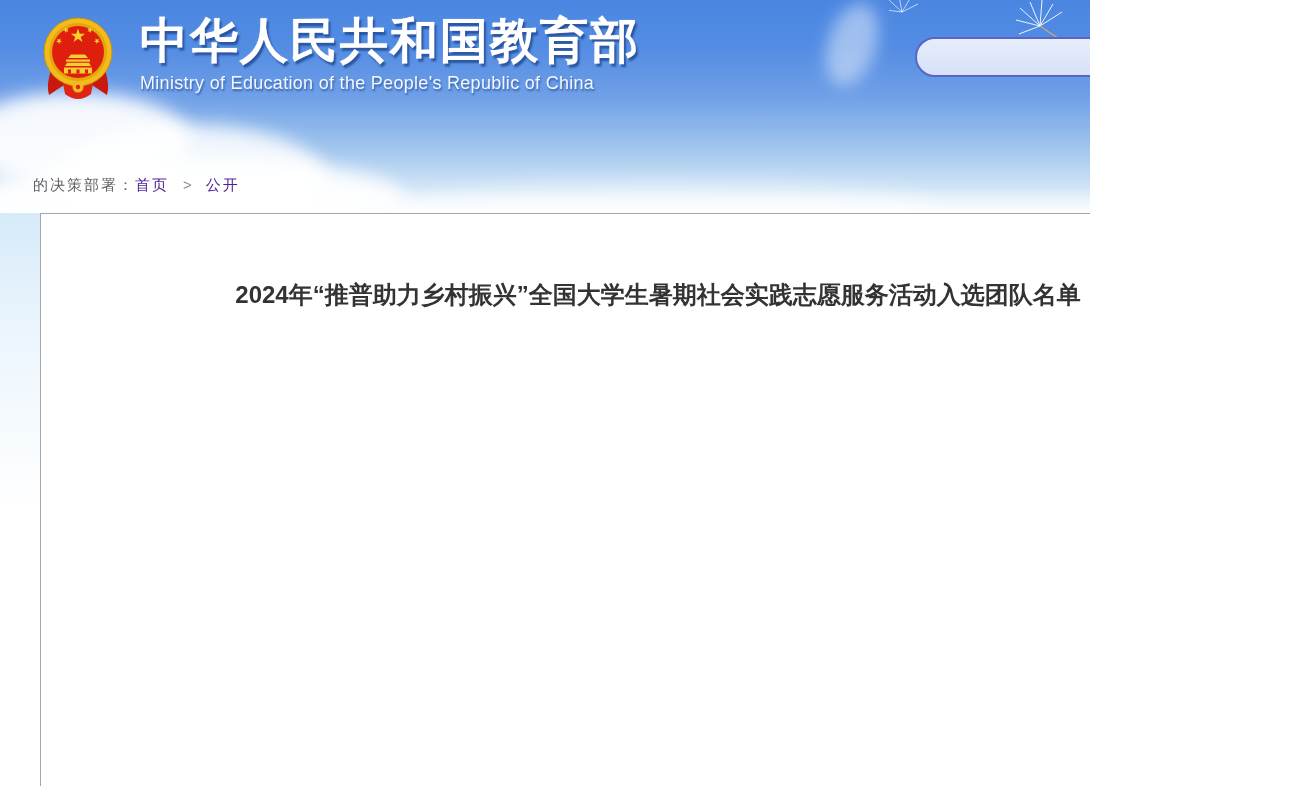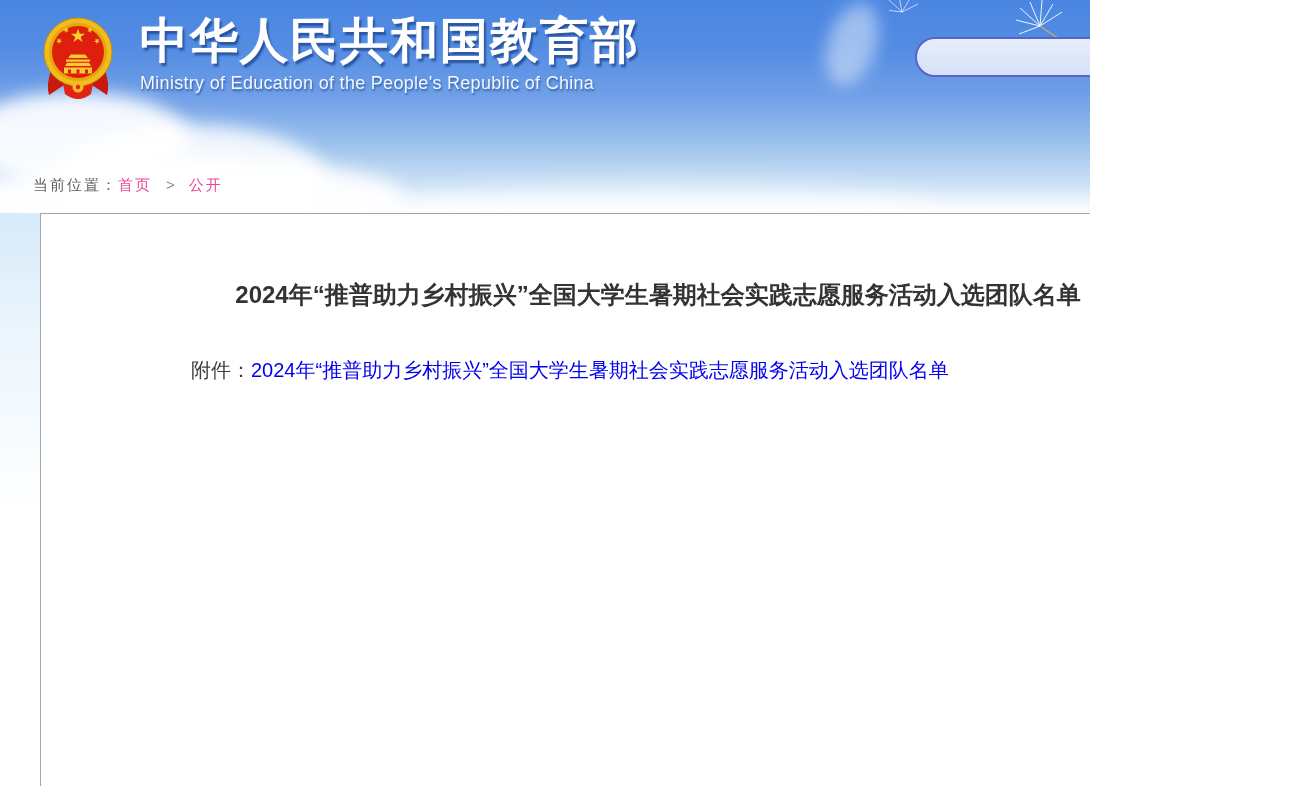--- a/index.html
+++ b/index.html
@@ -41,21 +41,21 @@
     flex:1;height:100%;border:none;outline:none;background:transparent;
     padding:0 0 0 18px;font-size:16px;color:#334;border-radius:21px;
     font-family:"Liberation Sans",sans-serif;
   }
   .search .mag{margin-right:11px;cursor:pointer;display:block;}
   .deco{position:absolute;right:0;top:0;z-index:2;pointer-events:none;}
   
   .breadcrumb{
     position:absolute;left:33px;top:176px;z-index:4;font-size:15px;color:#5f5f5f;letter-spacing:2px;
   }
-  .breadcrumb a{color:#ec4899;text-decoration:none;cursor:pointer;}
+  .breadcrumb a{color:#4c1d95;text-decoration:none;cursor:pointer;}
   .breadcrumb .sep{color:#8a8a8a;margin:0 14px;letter-spacing:0;}
   
   .main-bg{
     position:absolute;left:0;top:213px;width:1309px;height:573px;z-index:1;
     background:linear-gradient(180deg,#d6eaf9 0%,#ecf6fd 22%,#ffffff 52%);
   }
   .card{
     position:absolute;left:40px;top:213px;width:1236px;height:620px;box-sizing:border-box;
     background:#ffffff;border:1px solid #a6a6a6;z-index:3;
     padding:0 110px;
@@ -189,23 +189,22 @@
         <line x1="13" y1="12" x2="0" y2="0"></line>
           <line x1="13" y1="12" x2="10" y2="-4"></line>
         <line x1="13" y1="12" x2="22" y2="-3"></line>
           <line x1="13" y1="12" x2="29" y2="4"></line>
         <line x1="13" y1="12" x2="-3" y2="10"></line>
       </g>
     </svg>
   </div>
 
   <div class="breadcrumb">
-    <span>当前位置：</span><a href="#">首页</a><span class="sep">&gt;</span><a href="#">公开</a>
+    <span>的决策部署：</span><a href="#">首页</a><span class="sep">&gt;</span><a href="#">公开</a>
   </div>
 
   <div class="main-bg"></div>
 
   <div class="card">
     <h1>2024年“推普助力乡村振兴”全国大学生暑期社会实践志愿服务活动入选团队名单</h1>
-    <p class="attach"><span>附件：</span><a href="#">2024年“推普助力乡村振兴”全国大学生暑期社会实践志愿服务活动入选团队名单</a></p>
   </div>
 
 </div>
 
 </body></html>

